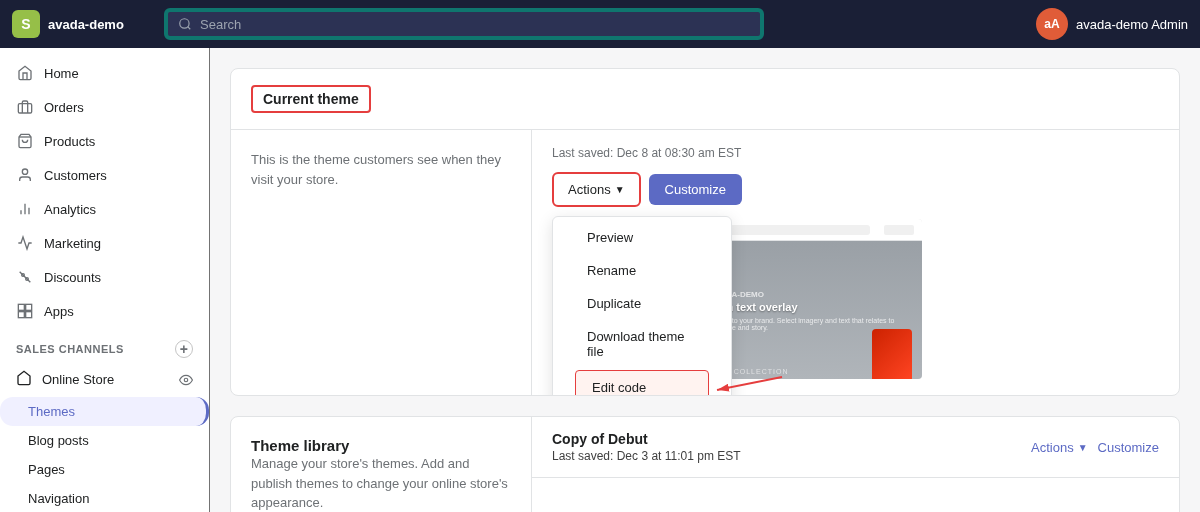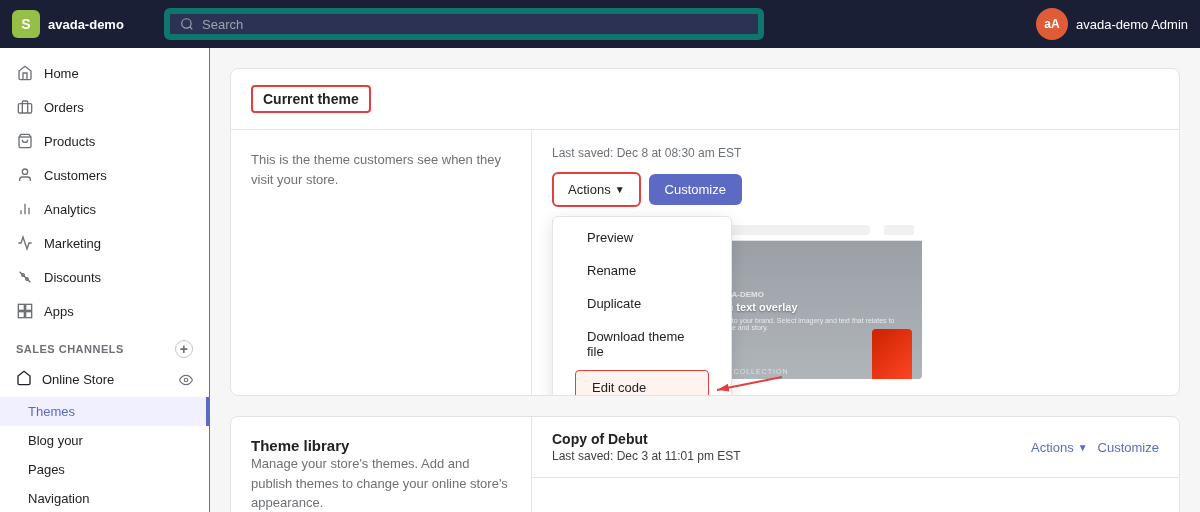--- a/index.html
+++ b/index.html
@@ -30,21 +30,21 @@
       background: #96bf48;
       border-radius: 6px;
       display: flex; align-items: center; justify-content: center;
       color: white; font-weight: bold; font-size: 14px;
     }
     .search-bar {
       flex: 1;
       max-width: 600px;
       height: 32px;
       background: #2c3254;
-      border: 6px solid #0f766e;
+      border: 4px solid #0f766e;
       border-radius: 6px;
       display: flex;
       align-items: center;
       padding: 0 10px;
       gap: 8px;
       color: #9ca3af;
       font-size: 13px;
     }
     .user-area {
       margin-left: auto;
@@ -119,21 +119,21 @@
 
     .sidebar-sub-item {
       display: flex;
       align-items: center;
       gap: 10px;
       padding: 7px 16px 7px 28px;
       font-size: 13px;
       color: #202223;
       cursor: pointer;
     }
-    .sidebar-sub-item.active { color: #5c6ac4; font-weight: 500; background: #f0f0ff; border-right: 3px solid #5c6ac4; }
+    .sidebar-sub-item.active { color: #5c6ac4; font-weight: 500; background: #f0f0ff; border-right: 3px solid #5c6ac4; border-radius: 13px; }
 
     .online-store-item {
       display: flex;
       align-items: center;
       justify-content: space-between;
       padding: 8px 16px;
       font-size: 13px;
       color: #202223;
       cursor: pointer;
     }
@@ -522,21 +522,21 @@
       <svg width="14" height="14" viewBox="0 0 24 24" fill="none" stroke="#6d7175" stroke-width="2">
           <path d="M1 12s4-8 11-8 11 8 11 8-4 8-11 8-11-8-11-8z"></path>
           <circle cx="12" cy="12" r="3"></circle>
         </svg>
     </div>
 
     <div class="sidebar-sub-item active">
       <span>Themes</span>
     </div>
     <div class="sidebar-sub-item">
-      <span>Blog your</span>
+      <span>Blog posts</span>
     </div>
     <div class="sidebar-sub-item">
       <span>Pages</span>
     </div>
     <div class="sidebar-sub-item">
       <span>Navigation</span>
     </div>
 
   </div>
 

